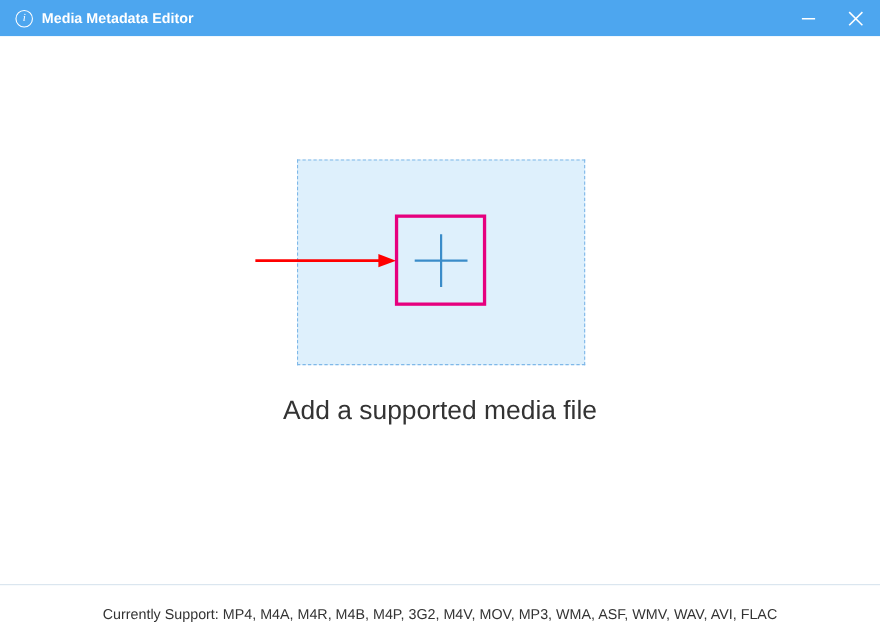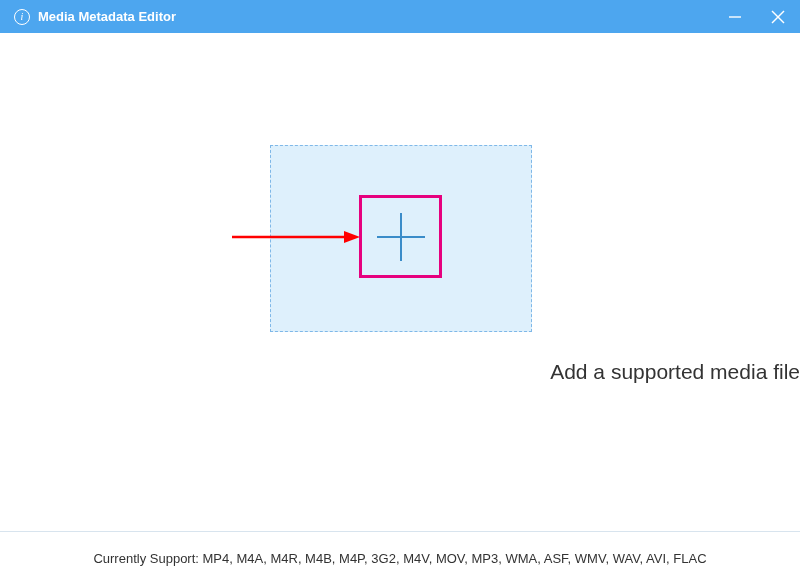--- a/index.html
+++ b/index.html
@@ -92,22 +92,22 @@
       top: 196px;
       width: 128px;
       height: 16px;
       pointer-events: none;
     }
     .caption {
       position: absolute;
       top: 327px;
       left: 0;
       width: 100%;
-      text-align: right;
-      font-size: 21px;
+      text-align: center;
+      font-size: 24px;
       color: #333333;
       font-weight: 400;
     }
     .footer {
       position: absolute;
       bottom: 0;
       left: 0;
       width: 100%;
       height: 53px;
       border-top: 1px solid #d8e4ee;

